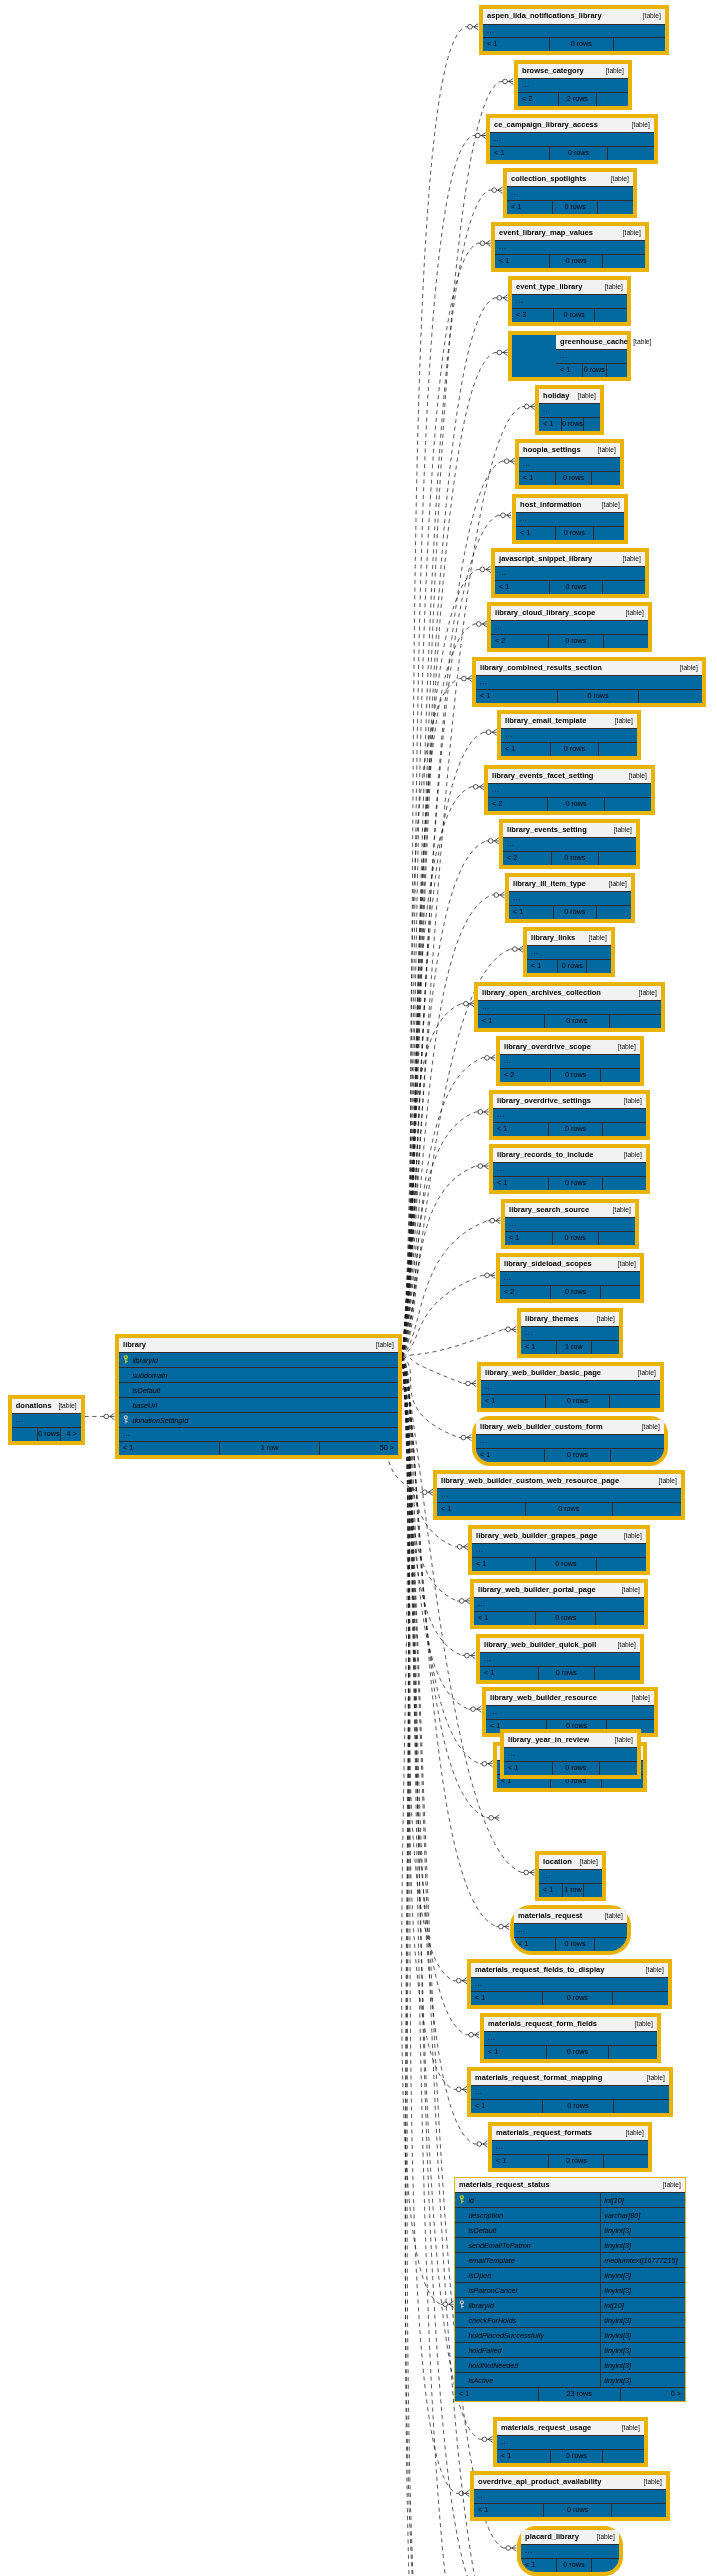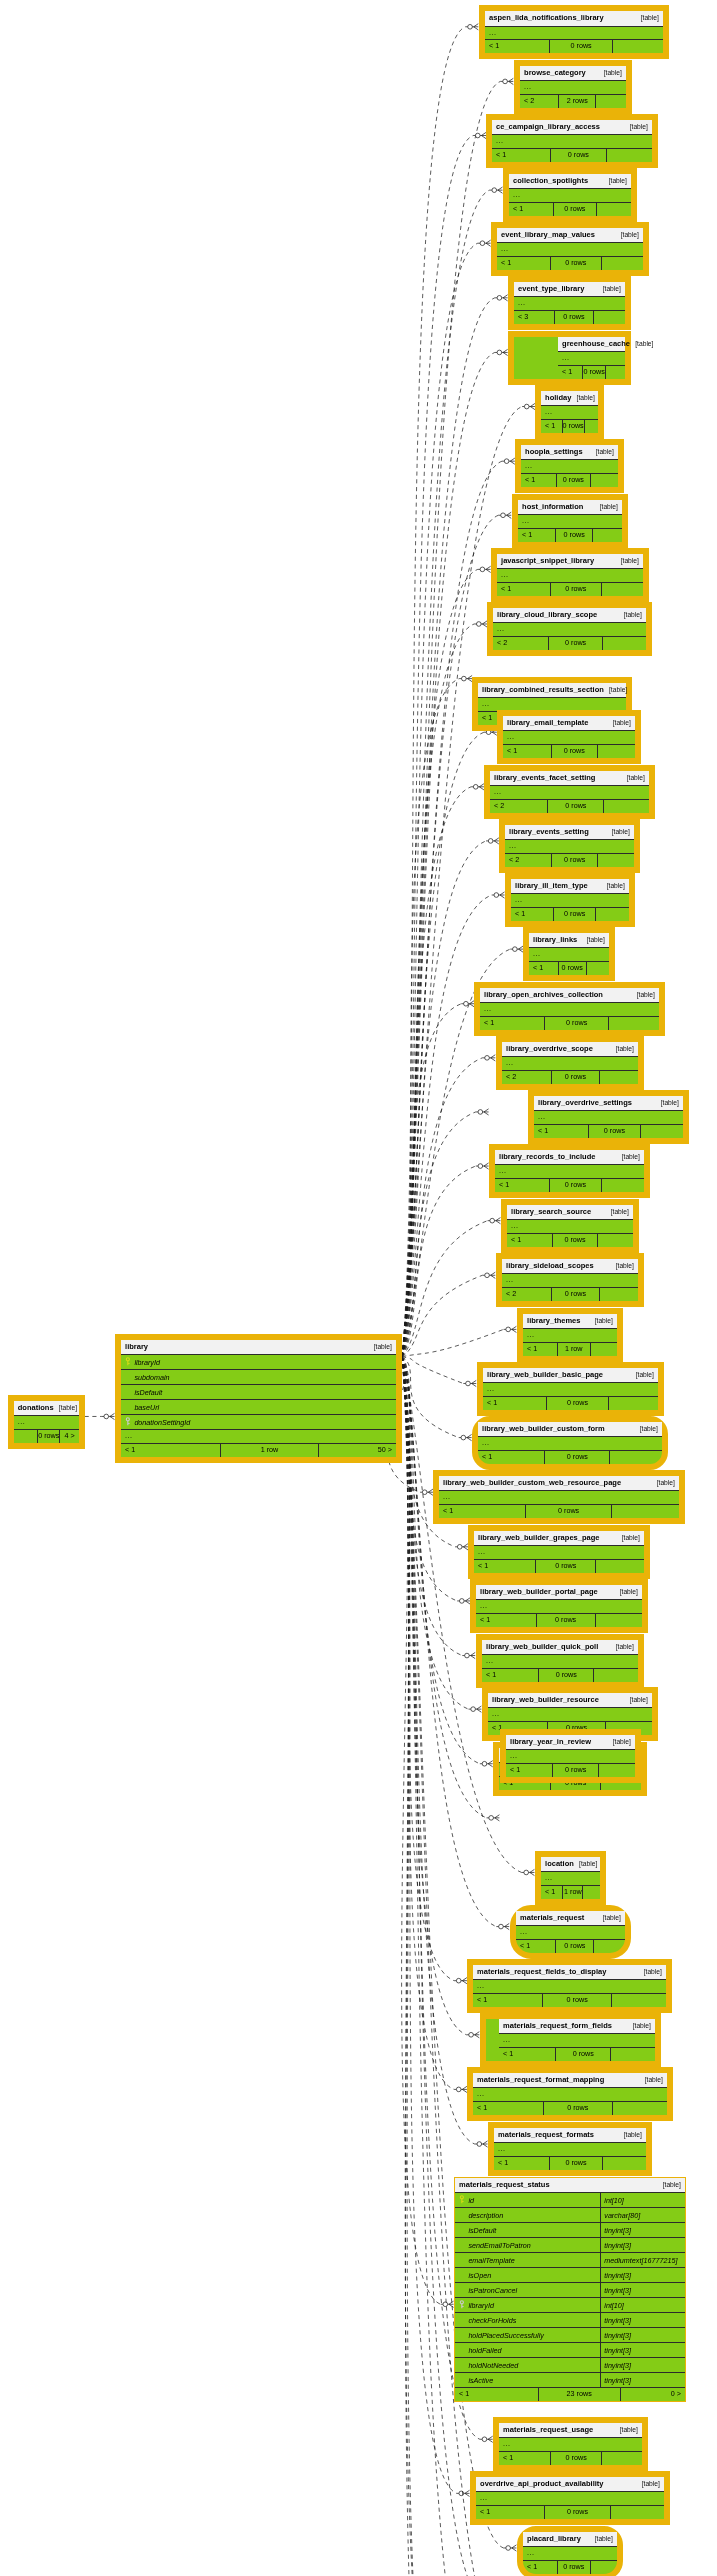--- a/index.html
+++ b/index.html
@@ -6,22 +6,22 @@
   #canvas{
     position:relative;
     width:718px;height:2920px;
     background:#ffffff;
     font-family:"Liberation Sans", sans-serif;
     color:#000;
   }
   #wires{position:absolute;left:0;top:0;pointer-events:none;}
   .tbox{
     position:absolute;
-    background:#84cc16;
-    border:6px solid #eab308;
+    background:#0369a1;
+    border:4px solid #eab308;
     box-sizing:border-box;
     font-size:7.2px;
     white-space:nowrap;
   }
   .tbox.emphasis{border-width:1.5px;}
   .thead{
     display:flex;justify-content:space-between;align-items:baseline;gap:5.2px;
     background:#f2f2f2;
     border-bottom:1px solid #2b2b2b;
     padding:0 4.1px;height:14.4px;line-height:14.4px;
@@ -565,21 +565,21 @@
           <span class="tname">library_cloud_library_scope</span>
           <span class="ttag">[table]</span>
         </div>
         <div class="tdots">...</div>
         <div class="tfoot">
           <span class="fl">&lt; 2</span>
           <span class="fm">0 rows</span>
           <span class="fr"></span>
         </div>
       </div>
-      <div class="tbox" style="left: 472px; top: 657px; width: 160px; margin-top: 20px;">
+      <div class="tbox" style="left: 472px; top: 657px; width: 234px;">
         <div class="thead">
           <span class="tname">library_combined_results_section</span>
           <span class="ttag">[table]</span>
         </div>
         <div class="tdots">...</div>
         <div class="tfoot">
           <span class="fl">&lt; 1</span>
           <span class="fm">0 rows</span>
           <span class="fr"></span>
         </div>
@@ -661,21 +661,21 @@
           <span class="tname">library_overdrive_scope</span>
           <span class="ttag">[table]</span>
         </div>
         <div class="tdots">...</div>
         <div class="tfoot">
           <span class="fl">&lt; 2</span>
           <span class="fm">0 rows</span>
           <span class="fr"></span>
         </div>
       </div>
-      <div class="tbox" style="left: 489px; top: 1090px; width: 161px; margin-left: 39px;">
+      <div class="tbox" style="left: 489px; top: 1090px; width: 161px;">
         <div class="thead">
           <span class="tname">library_overdrive_settings</span>
           <span class="ttag">[table]</span>
         </div>
         <div class="tdots">...</div>
         <div class="tfoot">
           <span class="fl">&lt; 1</span>
           <span class="fm">0 rows</span>
           <span class="fr"></span>
         </div>
@@ -865,21 +865,21 @@
           <span class="tname">materials_request_fields_to_display</span>
           <span class="ttag">[table]</span>
         </div>
         <div class="tdots">...</div>
         <div class="tfoot">
           <span class="fl">&lt; 1</span>
           <span class="fm">0 rows</span>
           <span class="fr"></span>
         </div>
       </div>
-      <div class="tbox" style="left: 480px; top: 2013px; width: 181px; padding-left: 13px;">
+      <div class="tbox" style="left: 480px; top: 2013px; width: 181px;">
         <div class="thead">
           <span class="tname">materials_request_form_fields</span>
           <span class="ttag">[table]</span>
         </div>
         <div class="tdots">...</div>
         <div class="tfoot">
           <span class="fl">&lt; 1</span>
           <span class="fm">0 rows</span>
           <span class="fr"></span>
         </div>

